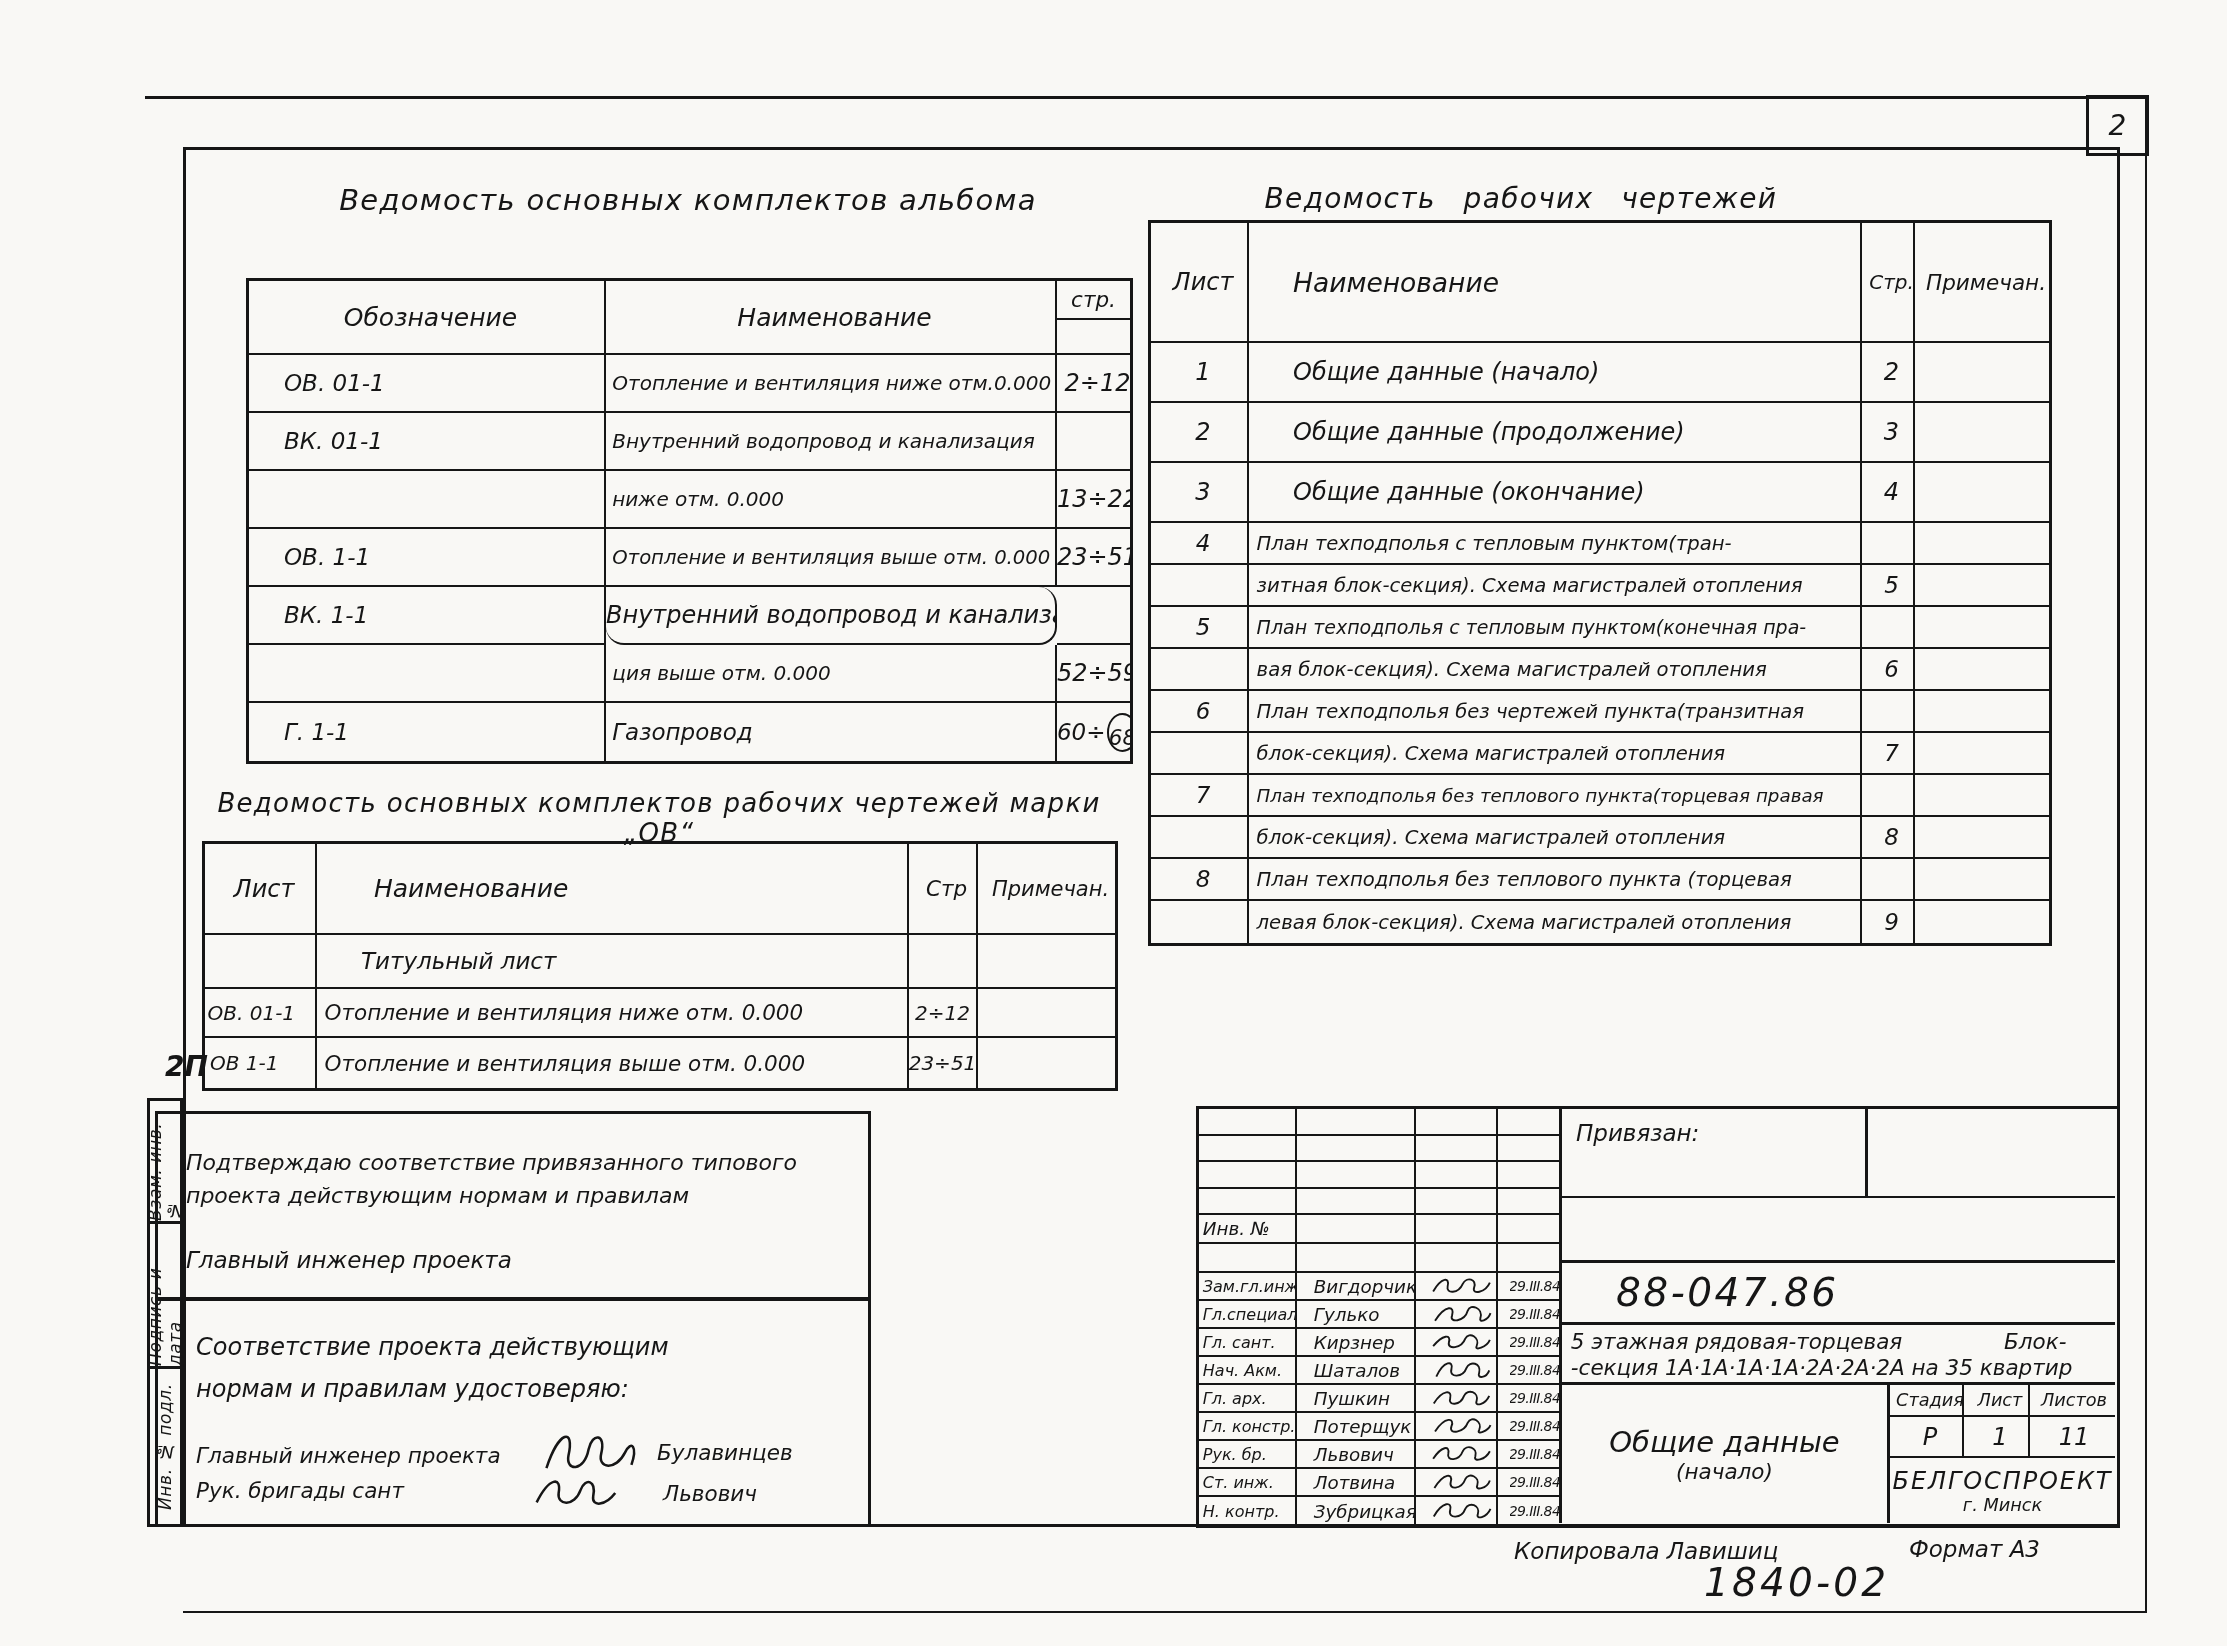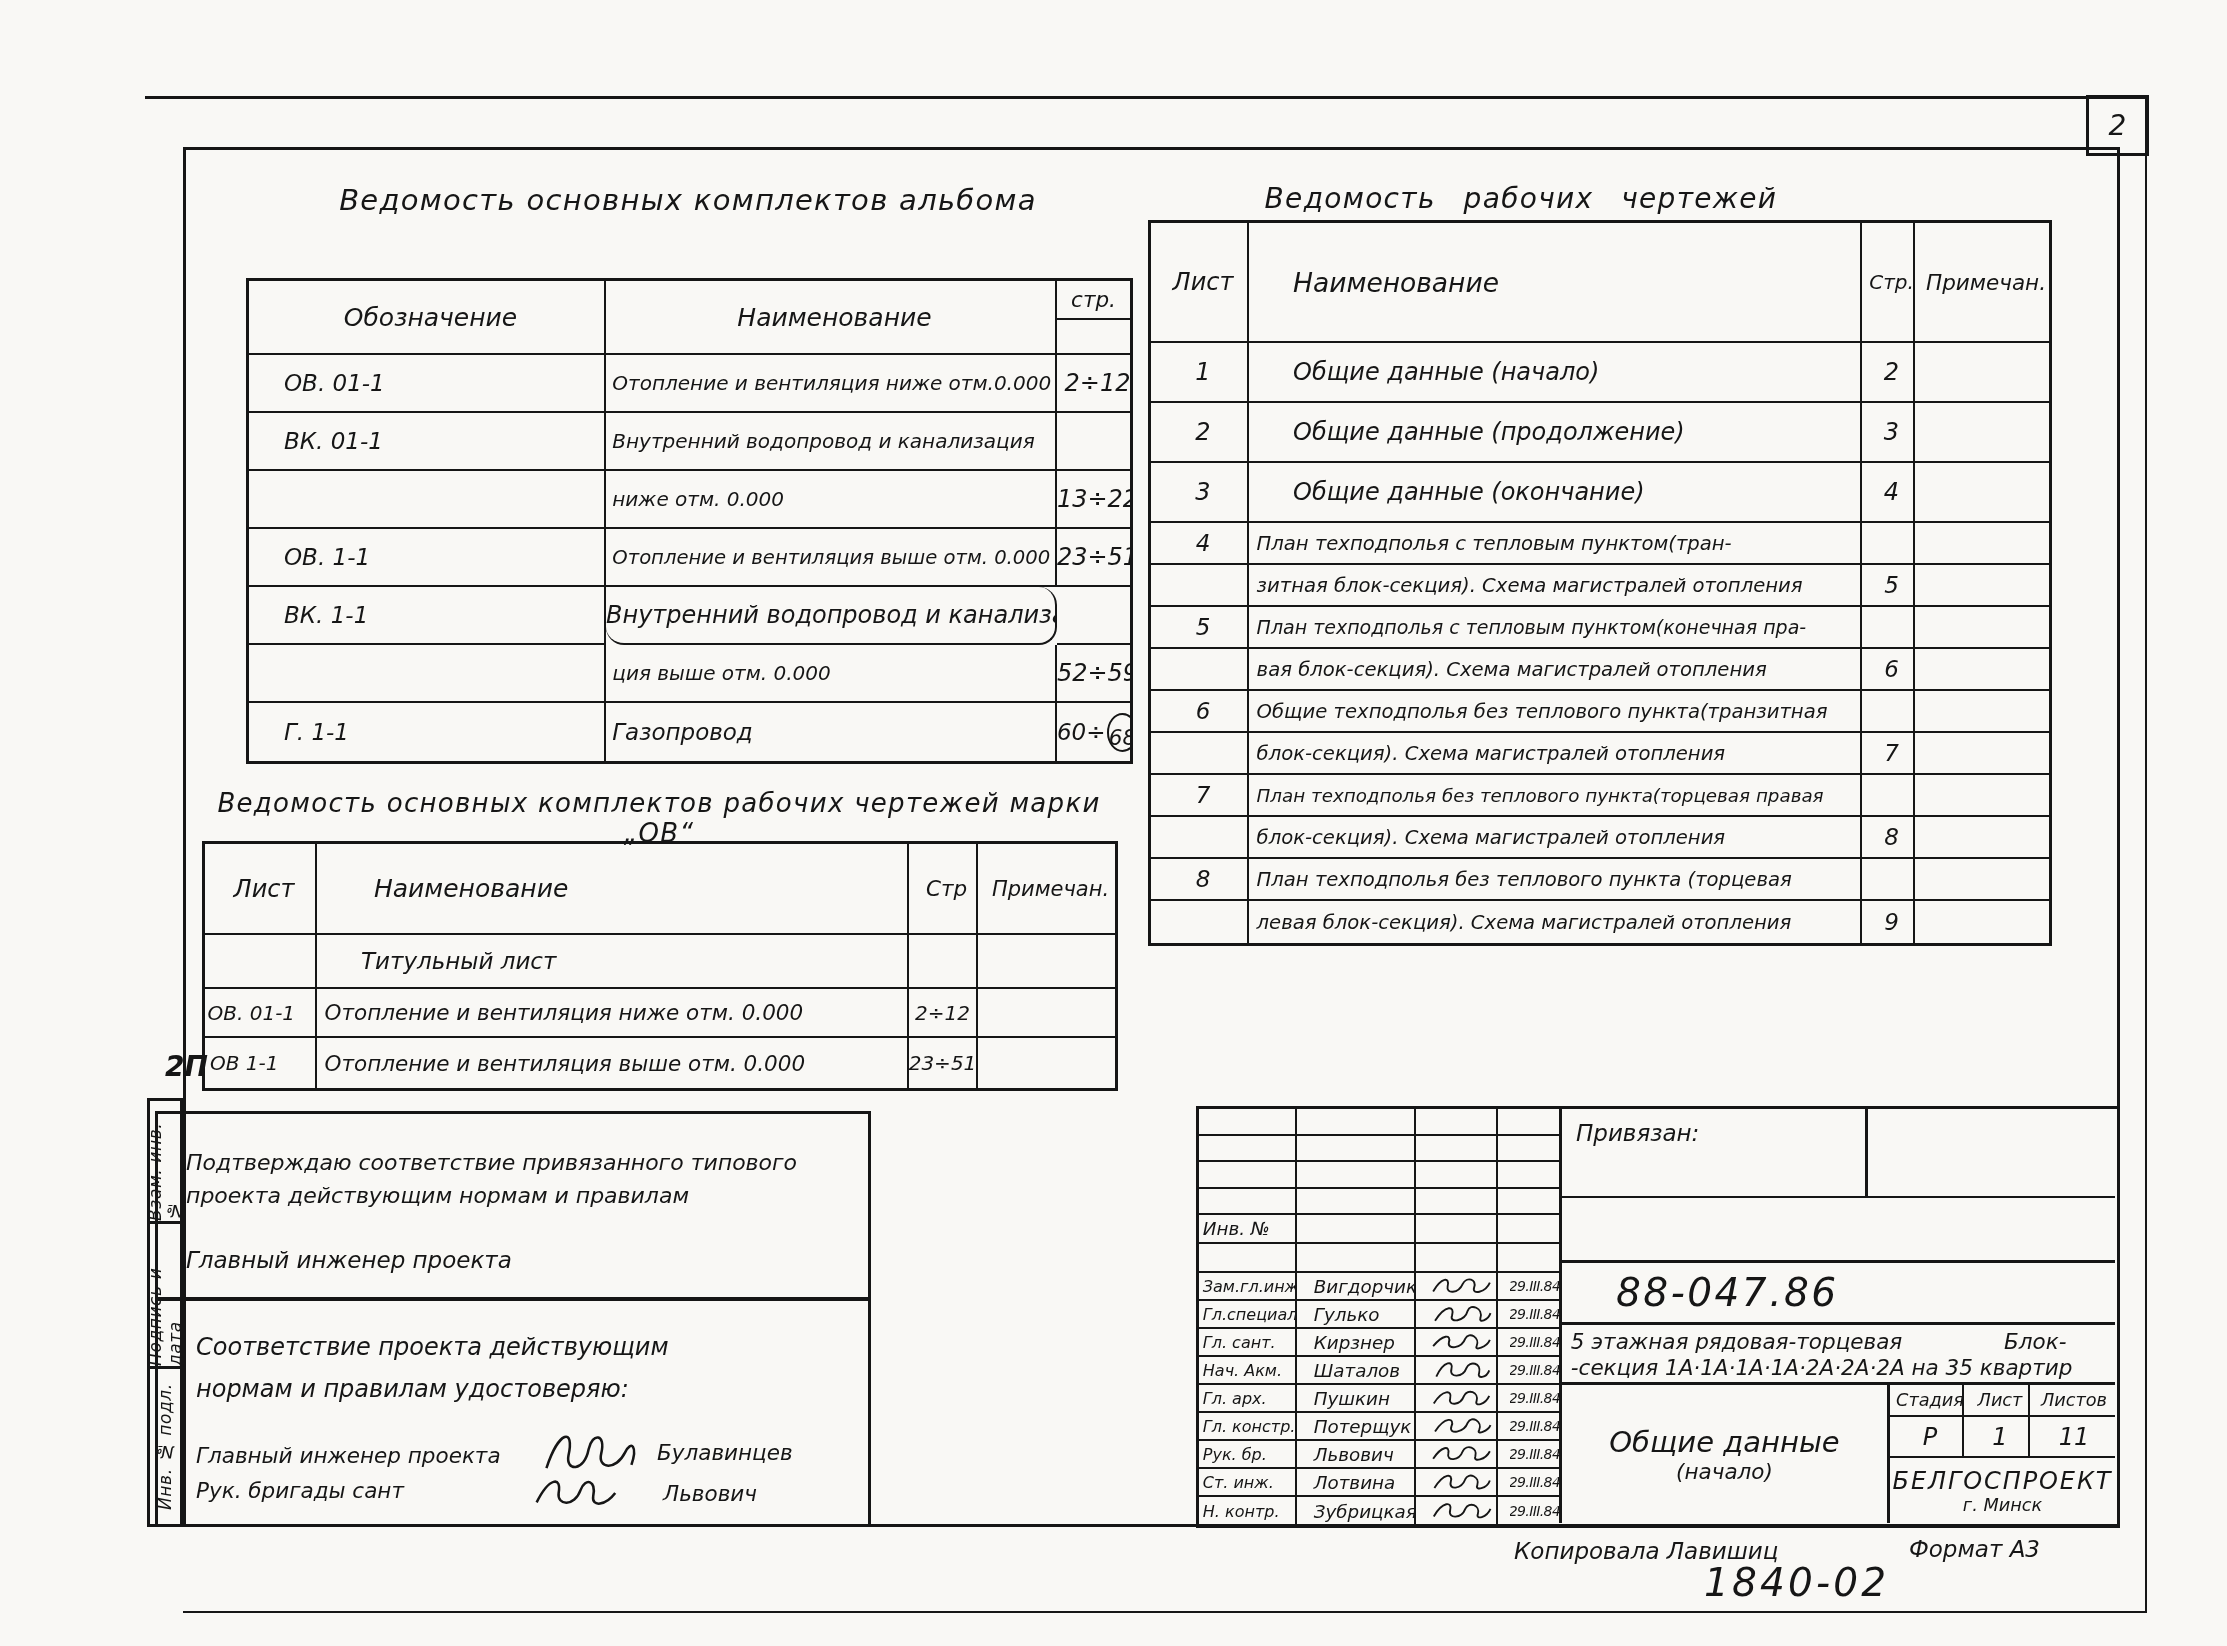--- a/index.html
+++ b/index.html
@@ -162,21 +162,21 @@
     <div class="cell br bb hw" style="padding-left:7.6px;font-size:19px;">План техподполья с тепловым пунктом(конечная пра-</div>
     <div class="cell br bb"></div>
     <div class="cell bb"></div>
 
     <div class="cell br bb"></div>
     <div class="cell br bb hw" style="padding-left:7.6px;font-size:19.6px;">вая  блок-секция).  Схема  магистралей отопления</div>
     <div class="cell br bb ctr hw" style="font-size:23px;">6</div>
     <div class="cell bb"></div>
 
     <div class="cell br bb ctr hw" style="font-size:23px;">6</div>
-    <div class="cell br bb hw" style="padding-left:7.6px;font-size:19.6px;">Общие техподполья без теплового пункта(транзитная</div>
+    <div class="cell br bb hw" style="padding-left:7.6px;font-size:19.6px;">План техподполья без чертежей пункта(транзитная</div>
     <div class="cell br bb"></div>
     <div class="cell bb"></div>
 
     <div class="cell br bb"></div>
     <div class="cell br bb hw" style="padding-left:7.6px;font-size:19.6px;">блок-секция).  Схема  магистралей  отопления</div>
     <div class="cell br bb ctr hw" style="font-size:23px;">7</div>
     <div class="cell bb"></div>
 
     <div class="cell br bb ctr hw" style="font-size:23px;">7</div>
     <div class="cell br bb hw" style="padding-left:7.6px;font-size:18.3px;">План техподполья без теплового пункта(торцевая правая</div>

